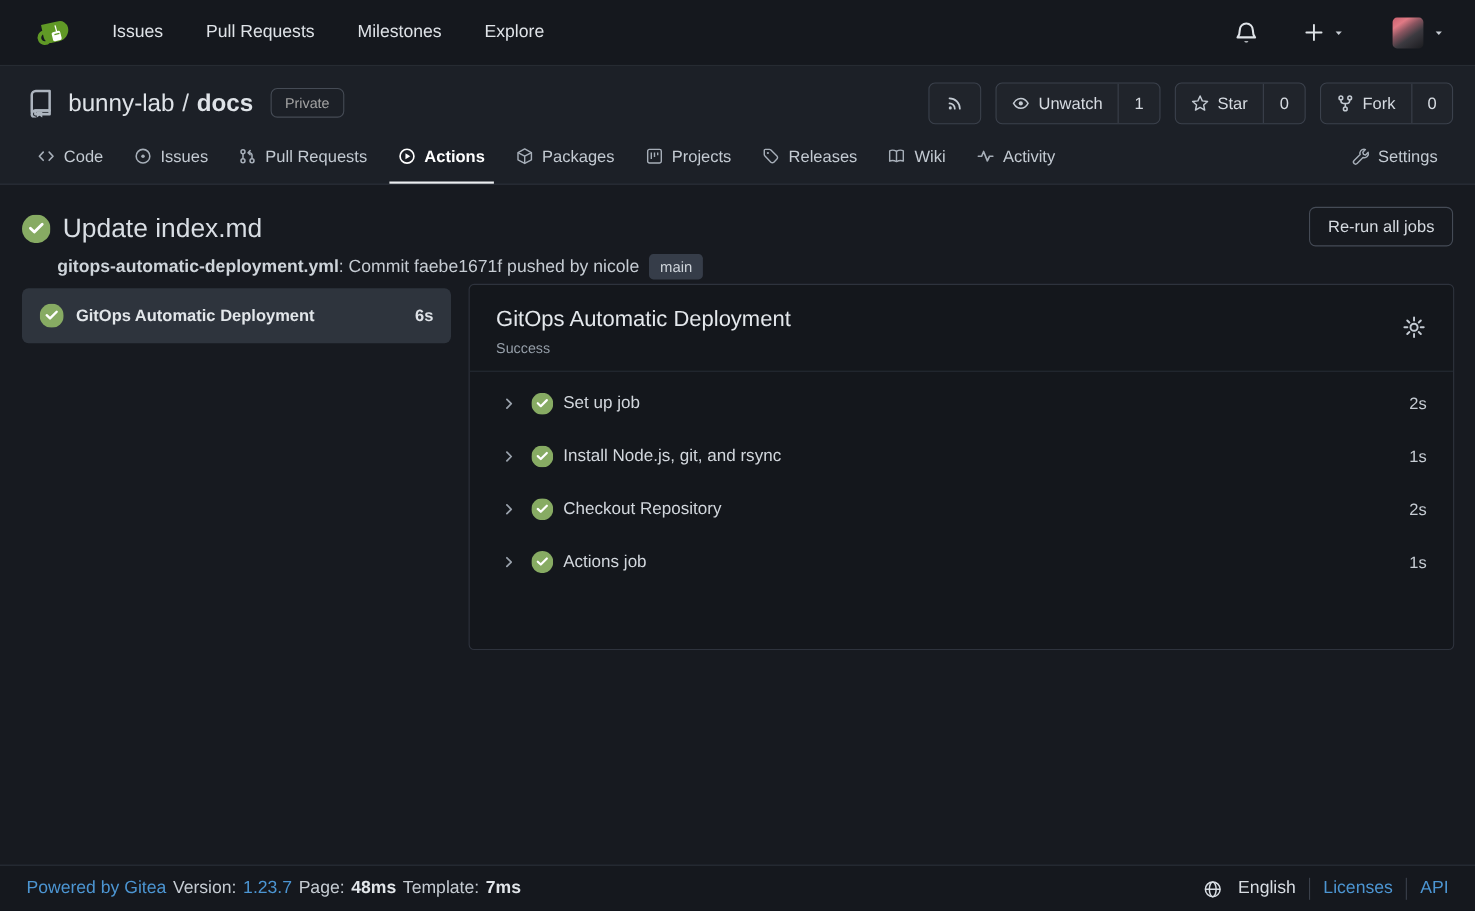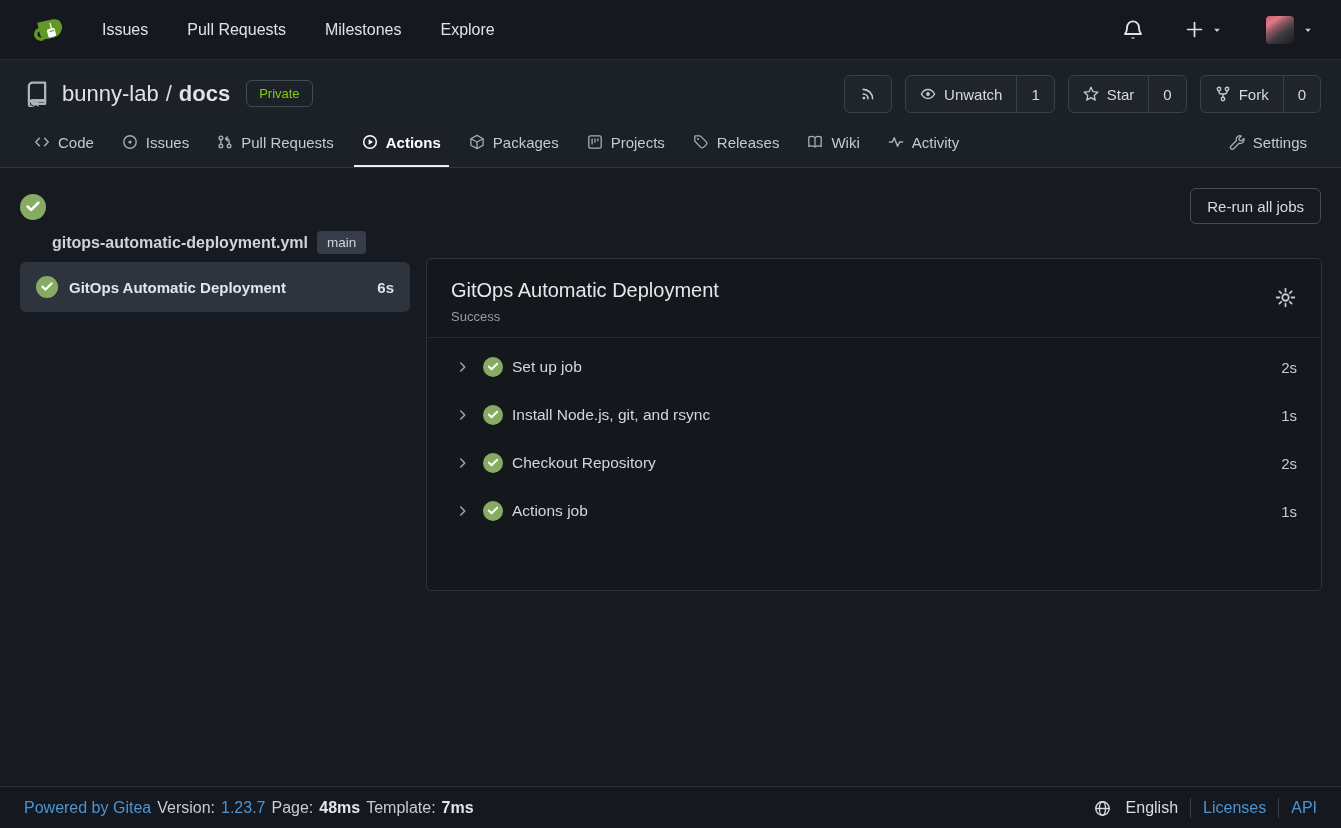--- a/index.html
+++ b/index.html
@@ -25,21 +25,21 @@
 
   
   .repo-header { position:absolute; top:60px; left:0; right:0; height:108px; background:#1c2027;
                  border-bottom:1px solid #30353f; }
   .repo-title-row { position:absolute; top:20px; left:24px; display:flex; align-items:center; }
   .repo-icon { width:26px; height:26px; color:#adb5bf; }
   .repo-title { margin-left:12px; font-size:22px; color:#d8dde3; }
   .repo-title .owner { font-weight:400; }
   .repo-title .sep { margin:0 7px; color:#d8dde3; }
   .repo-title .name { font-weight:700; }
-  .private-badge { margin-left:16px; font-size:13px; color:#84cc16; border:1px solid #454b55;
+  .private-badge { margin-left:16px; font-size:13px; color:#a3a3a3; border:1px solid #454b55;
                    border-radius:6px; padding:5px 12px; cursor:default; }
   .repo-btns { position:absolute; top:15px; right:20px; display:flex; gap:13px; }
   .rbtn { display:flex; align-items:stretch; height:38px; border:1px solid #3b414c; border-radius:6px;
           background:#20242b; color:#d6dbe1; font-size:15px; overflow:hidden; cursor:pointer; }
   .rbtn .main-part { display:flex; align-items:center; gap:8px; padding:0 14px; }
   .rbtn .count-part { display:flex; align-items:center; padding:0 14px; border-left:1px solid #3b414c; }
   .rbtn .bicon { width:16px; height:16px; color:#c3cad2; }
   .rbtn.icon-only .main-part { padding:0 15px; }
 
   
@@ -401,23 +401,25 @@
     </div>
   </div>
 
   <div class="main">
     <div class="run-header">
       <span class="icon run-check">
           <svg width="26" height="26">
             <use href="#i-check"></use>
           </svg>
         </span>
+      <span class="run-title">Update index.md</span>
     </div>
     <div class="run-sub">
       <span class="wf">gitops-automatic-deployment.yml</span>
+        <span>: Commit faebe1671f pushed by nicole</span>
       <span class="branch-badge">main</span>
     </div>
     <button class="rerun-btn">Re-run all jobs</button>
 
     <div class="job-list">
       <div class="job-item">
         <span class="icon job-check">
             <svg width="22" height="22">
               <use href="#i-check"></use>
             </svg>

